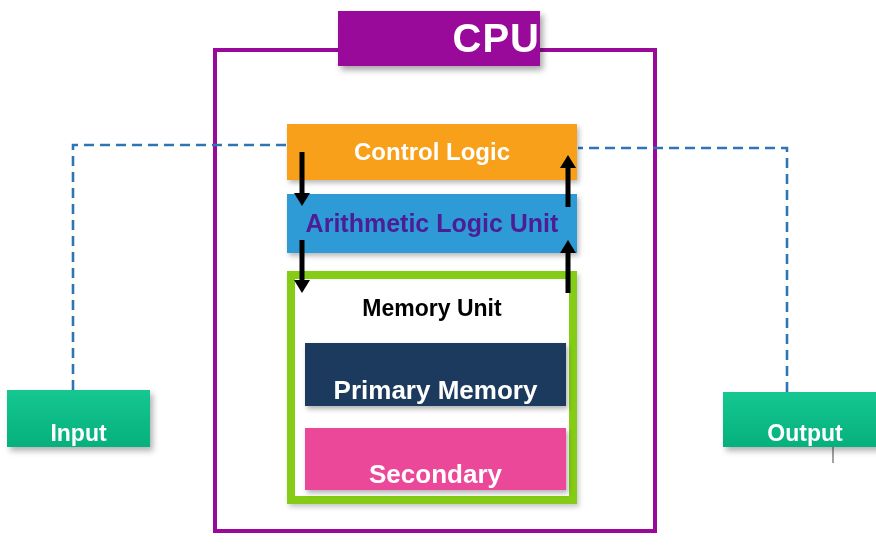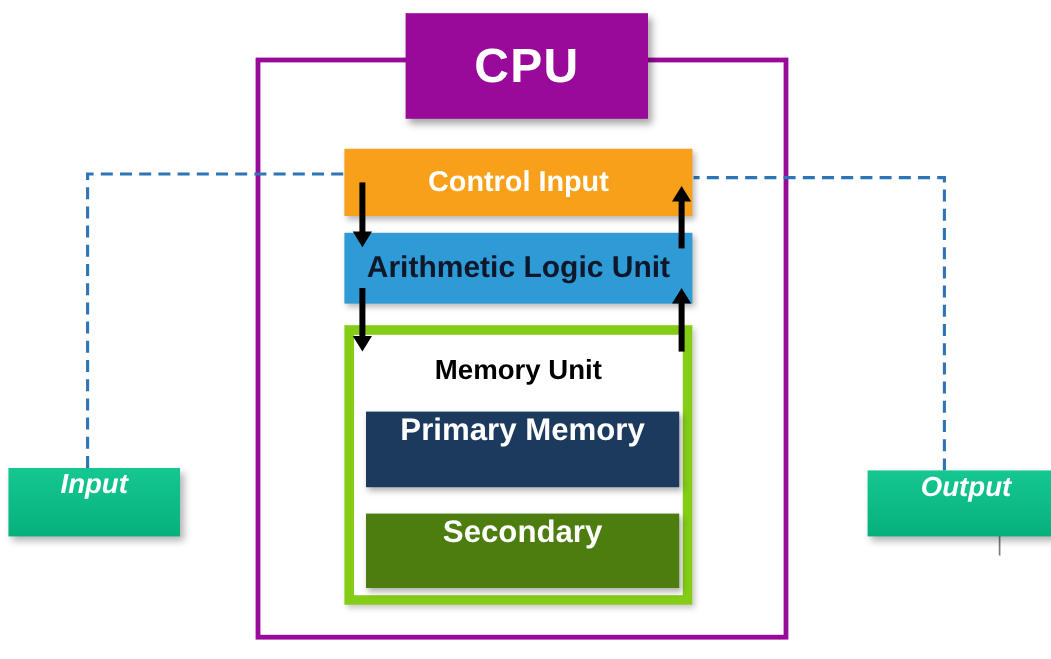--- a/index.html
+++ b/index.html
@@ -19,70 +19,69 @@
 
   
   .cpu-border {
     left: 213px; top: 48px; width: 444px; height: 485px;
     border: 4px solid #9a0a9a;
     background: transparent;
   }
 
   
   .cpu-title {
-    left: 338px; top: 11px; width: 202px; height: 88px;
+    left: 338px; top: 11px; width: 202px; height: 55px;
     background: #9a0a9a;
-    display: flex; align-items: center; justify-content: center;
+    display: flex; align-items: center; justify-content: flex-end;
     box-shadow: 3px 4px 6px rgba(0,0,0,0.35);
   }
   .cpu-title span {
     color: #ffffff; font-size: 40px; font-weight: bold; letter-spacing: 1px;
   }
 
   .band {
     left: 287px; width: 290px;
     display: flex; align-items: center; justify-content: center;
     white-space: nowrap;
     box-shadow: 2px 3px 5px rgba(0,0,0,0.28);
   }
   .control-unit { top: 124px; height: 56px; background: #f9a01b; }
   .control-unit span { color: #fff; font-size: 24px; font-weight: bold; }
 
   .alu { top: 194px; height: 59px; background: #2e9bd6; }
-  .alu span { color: #0f172a; font-size: 25px; font-weight: bold; }
+  .alu span { color: #4c1d95; font-size: 25px; font-weight: bold; }
 
   
   .memory-unit {
     left: 287px; top: 271px; width: 290px; height: 233px;
     background: #ffffff;
     border: 8px solid #84cc16;
     box-shadow: 2px 3px 5px rgba(0,0,0,0.22);
   }
   .memory-title {
     position: absolute; left: 0; top: 16px; width: 100%;
     text-align: center;
     color: #000000; font-size: 23px; font-weight: bold;
   }
   .mem-band {
     position: absolute; left: 10px; width: 261px;
-    display: flex; align-items: flex-start; justify-content: center;
+    display: flex; align-items: flex-end; justify-content: center;
     box-sizing: border-box;
     box-shadow: 2px 3px 5px rgba(0,0,0,0.3);
   }
   .primary-memory { top: 64px; height: 63px; background: #1c3a5e; }
   .primary-memory span { color: #fff; font-size: 26px; font-weight: bold; }
-  .secondary-memory { top: 149px; height: 62px; background: #4d7c0f; }
+  .secondary-memory { top: 149px; height: 62px; background: #ec4899; }
   .secondary-memory span { color: #fff; font-size: 26px; font-weight: bold; }
 
   
   .io-box {
-    display: flex; align-items: flex-start; justify-content: center;
+    display: flex; align-items: flex-end; justify-content: center;
     background: linear-gradient(180deg, #15c791 0%, #06b07c 100%);
     box-shadow: 3px 4px 6px rgba(0,0,0,0.3);
-    font-style: italic;
   }
   .io-box span { color: #ffffff; font-size: 23px; font-weight: bold; }
   .input-box  { left: 7px;   top: 390px; width: 143px; height: 57px; }
   .output-box { left: 723px; top: 392px; width: 164px; height: 55px; }
 
   .overlay {
     position: absolute; left: 0; top: 0; width: 876px; height: 549px;
     pointer-events: none;
   }
 </style>
@@ -100,21 +99,21 @@
     <path d="M787,392 L787,148 L578,148" fill="none" stroke="#2e75b6" stroke-width="2.6" stroke-dasharray="10 6"></path>
 
     <line x1="833" y1="438" x2="833" y2="463" stroke="#7a7a7a" stroke-width="1.4"></line>
   </svg>
 
   <div class="abs cpu-title">
     <span>CPU</span>
   </div>
 
   <div class="abs band control-unit">
-    <span>Control Input</span>
+    <span>Control Logic</span>
   </div>
 
   <div class="abs band alu">
     <span>Arithmetic Logic Unit</span>
   </div>
 
   <div class="abs memory-unit">
     <div class="memory-title">Memory Unit</div>
     <div class="mem-band primary-memory">
       <span>Primary Memory</span>

